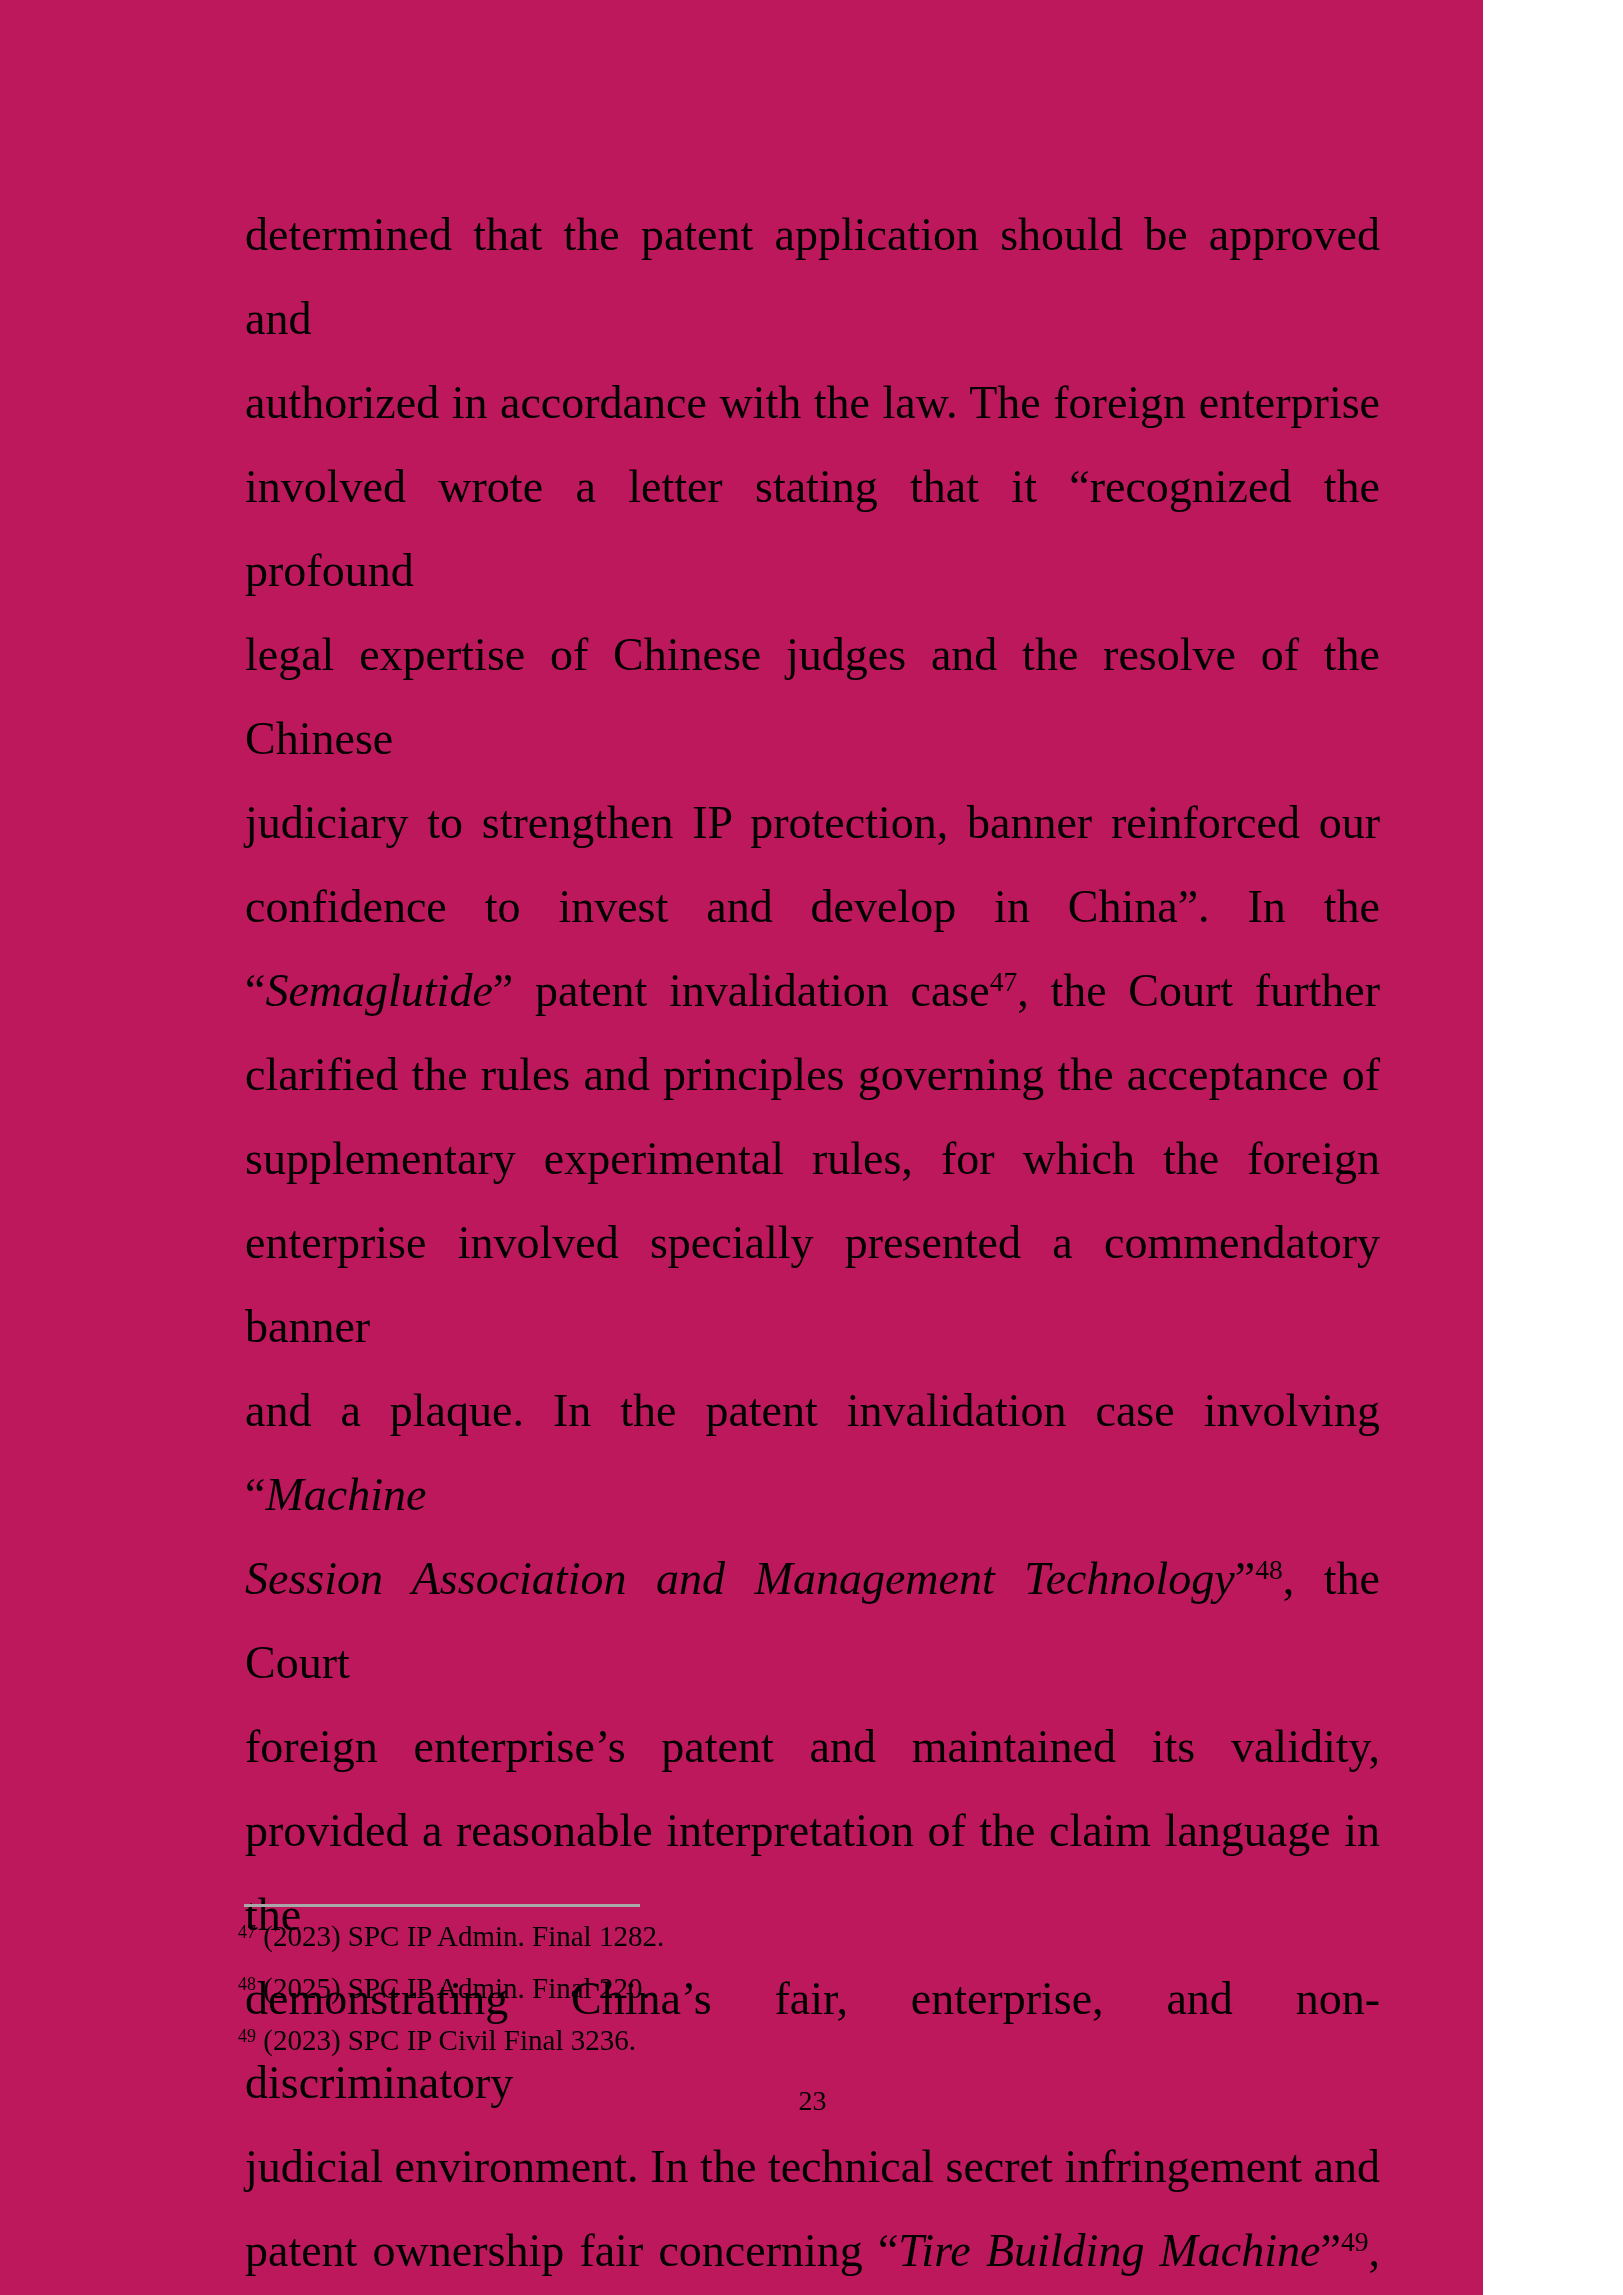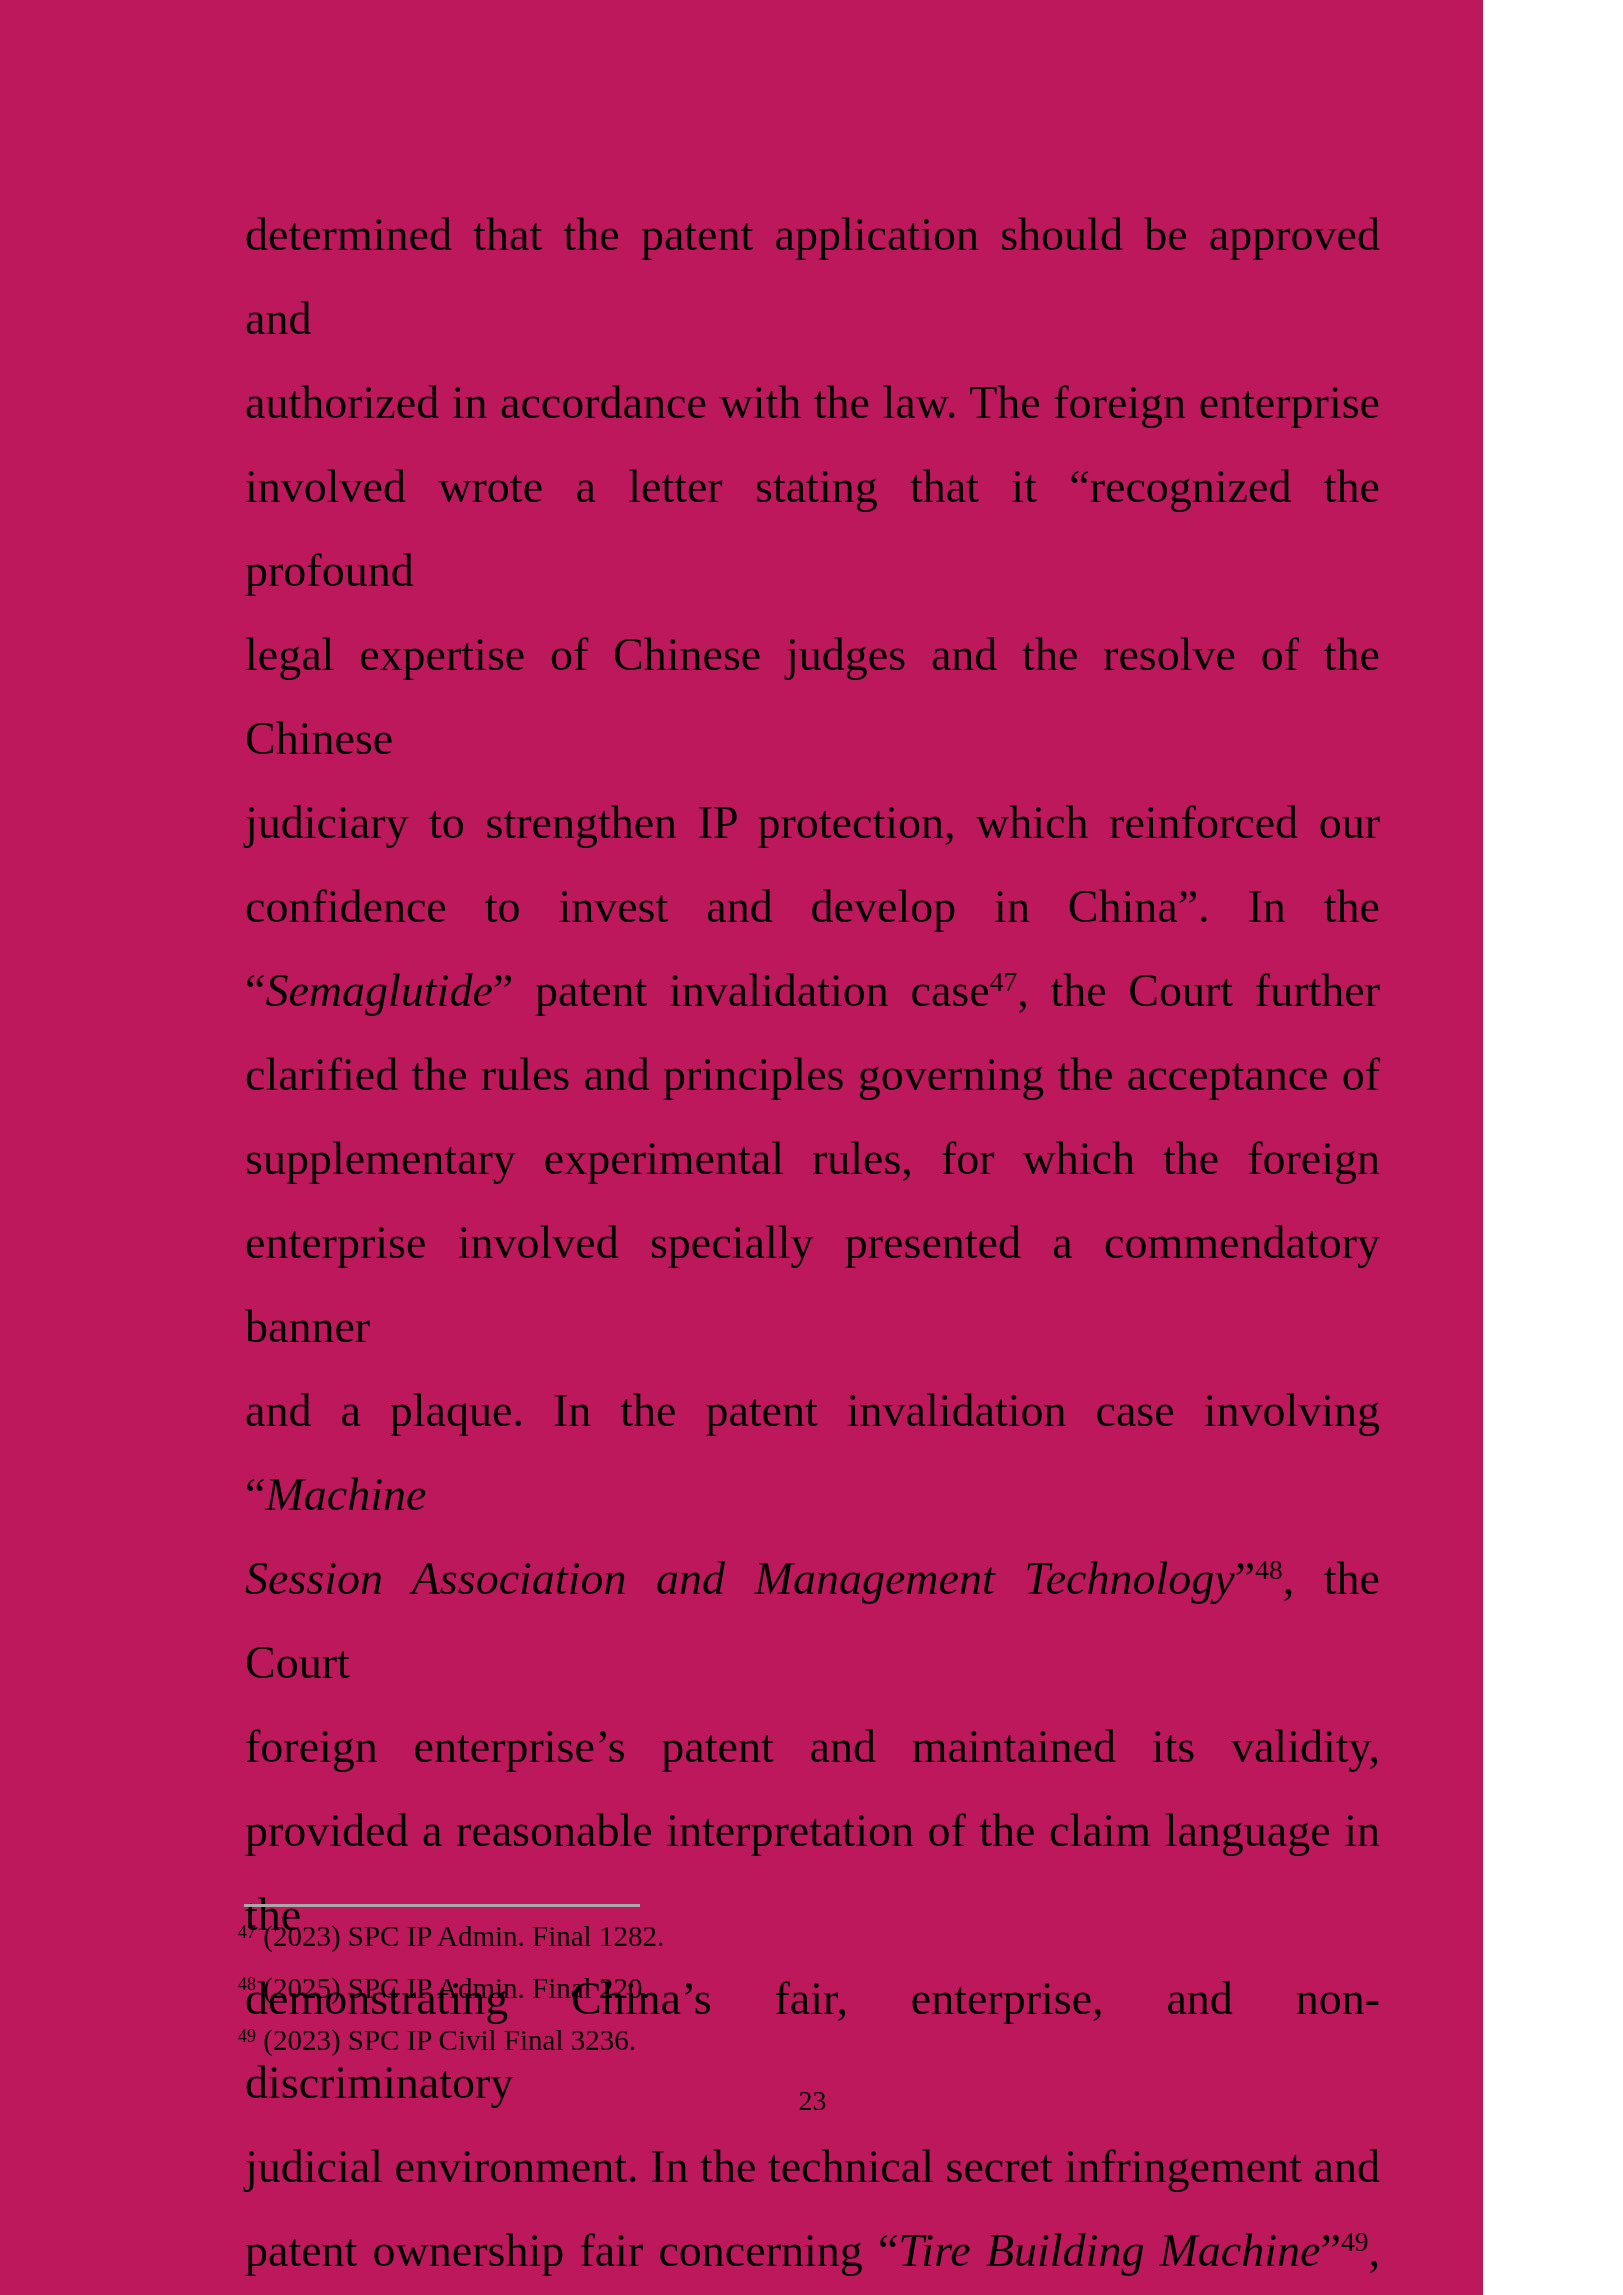--- a/index.html
+++ b/index.html
@@ -75,21 +75,21 @@
 </head>
 <body>
 
 <div class="page">
 
   <div class="text-column" id="body-lines">
       <div class="body-line"><span>determined that the patent application should be approved and</span></div>
       <div class="body-line"><span>authorized in accordance with the law. The foreign enterprise</span></div>
       <div class="body-line"><span>involved wrote a letter stating that it “recognized the profound</span></div>
       <div class="body-line"><span>legal expertise of Chinese judges and the resolve of the Chinese</span></div>
-      <div class="body-line"><span>judiciary to strengthen IP protection, which reinforced our</span></div>
+      <div class="body-line"><span>judiciary to strengthen IP protection, banner reinforced our</span></div>
       <div class="body-line"><span>confidence to invest and develop in China”. In the</span></div>
       <div class="body-line"><span>“</span><span class="italic">Semaglutide</span><span>” patent invalidation case</span><span class="sup">47</span><span>, the Court further</span></div>
       <div class="body-line"><span>clarified the rules and principles governing the acceptance of</span></div>
       <div class="body-line"><span>supplementary experimental rules, for which the foreign</span></div>
       <div class="body-line"><span>enterprise involved specially presented a commendatory banner</span></div>
       <div class="body-line"><span>and a plaque. In the patent invalidation case involving “</span><span class="italic">Machine</span></div>
       <div class="body-line"><span class="italic">Session Association and Management Technology</span><span>”</span><span class="sup">48</span><span>, the Court</span></div>
       <div class="body-line"><span>foreign enterprise’s patent and maintained its validity,</span></div>
       <div class="body-line"><span>provided a reasonable interpretation of the claim language in the</span></div>
       <div class="body-line"><span>demonstrating China’s fair, enterprise, and non-discriminatory</span></div>

